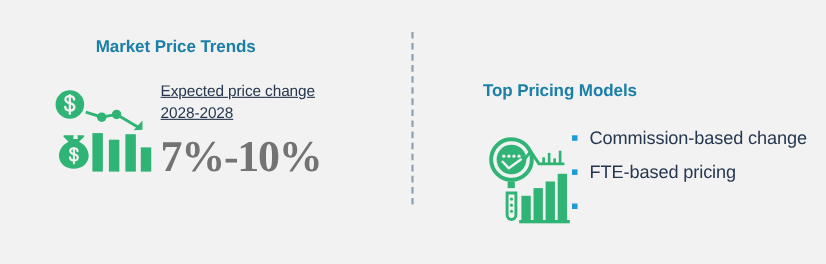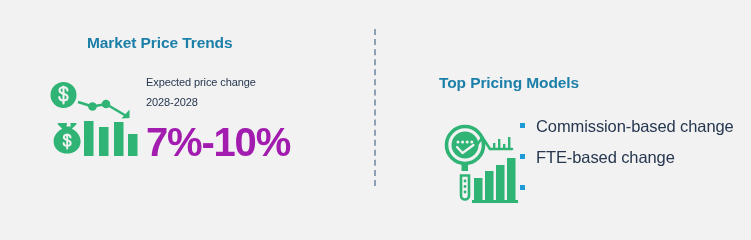--- a/index.html
+++ b/index.html
@@ -68,34 +68,36 @@
     width: 92px;
     height: 92px;
   }
   .left-text {
     position: absolute;
     left: 98px;
     top: 0px;
     width: 212px;
   }
   .expected-label {
-    font-size: 11px;
+    font-size: 14px;
     line-height: 20px;
     color: #26374f;
     letter-spacing: -0.1px;
     white-space: nowrap;
+    text-decoration: underline;
   }
   .big-stat {
     margin-top: 9px;
     font-size: 40px;
     line-height: 42px;
     font-weight: bold;
-    color: #a21caf;
+    color: #737373;
     letter-spacing: -1.2px;
     white-space: nowrap;
+    font-family: Liberation Serif, serif;
   }
 
   
   .right-body {
     position: absolute;
     left: 58px;
     top: 74px;
     width: 310px;
     height: 100px;
   }
@@ -229,21 +231,21 @@
         </svg>
       </div>
 
       <ul class="bullet-list">
         <li>
           <span class="bullet-dot"></span>
           <span>Commission-based change</span>
         </li>
         <li>
           <span class="bullet-dot"></span>
-          <span>FTE-based change</span>
+          <span>FTE-based pricing</span>
         </li>
         <li>
           <span class="bullet-dot"></span>
         </li>
       </ul>
 
     </div>
   </div>
 
 </div>

